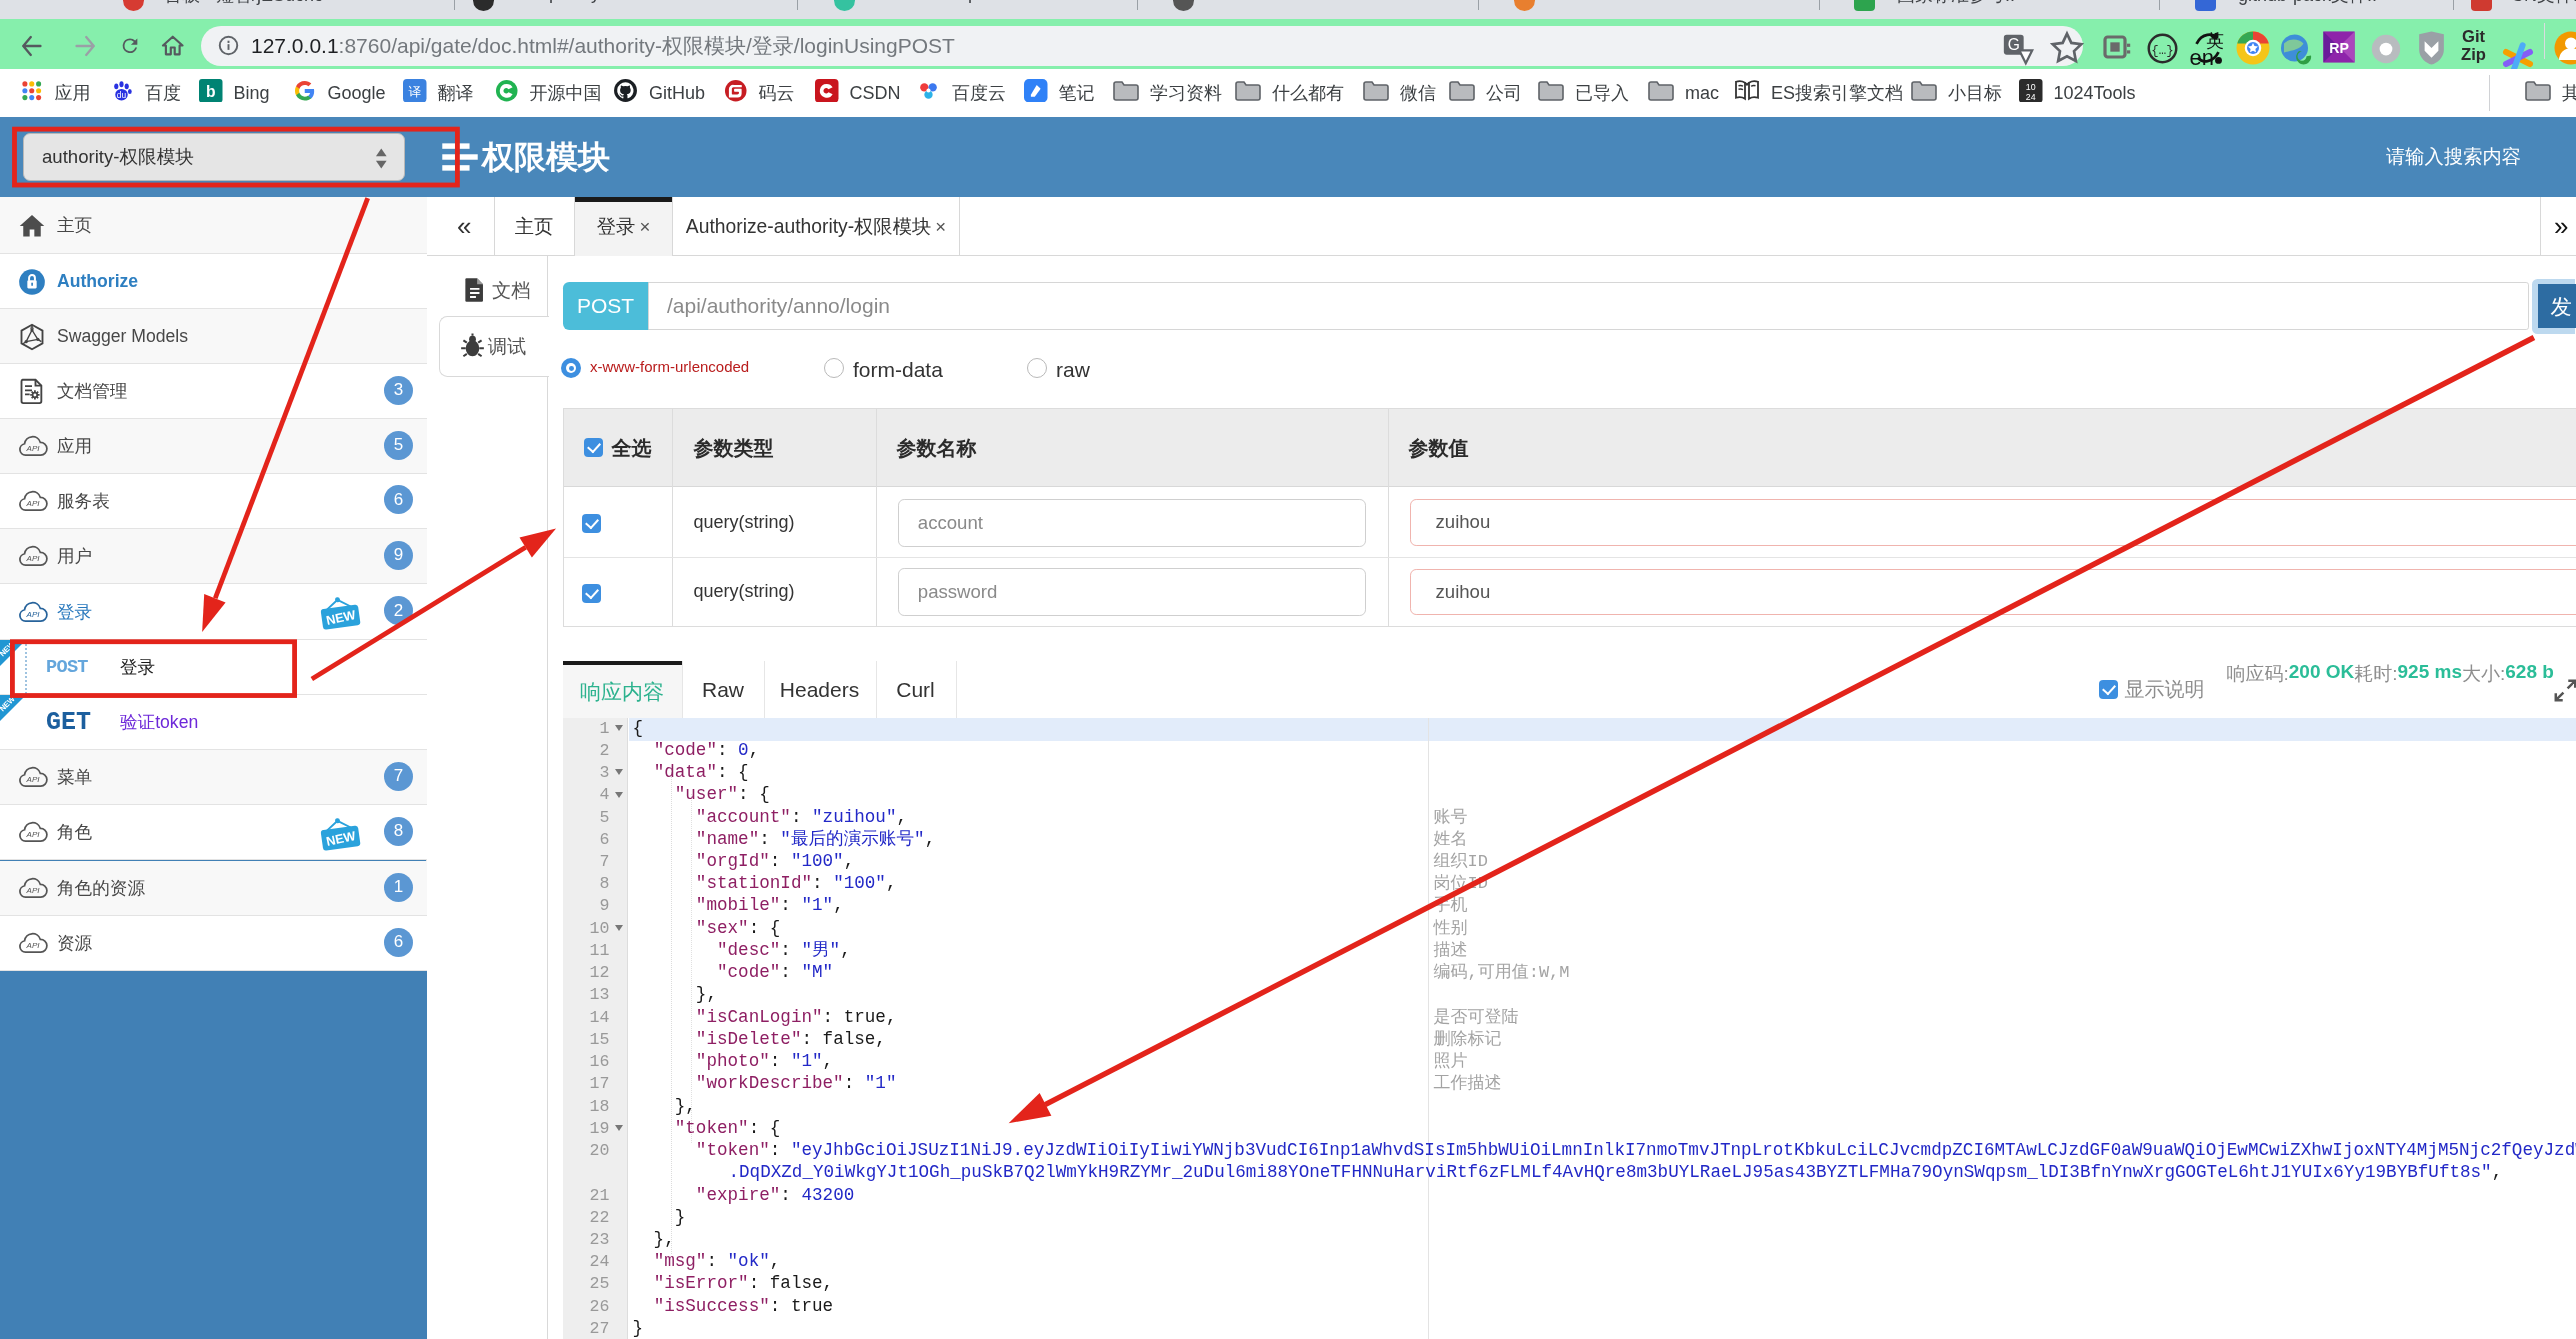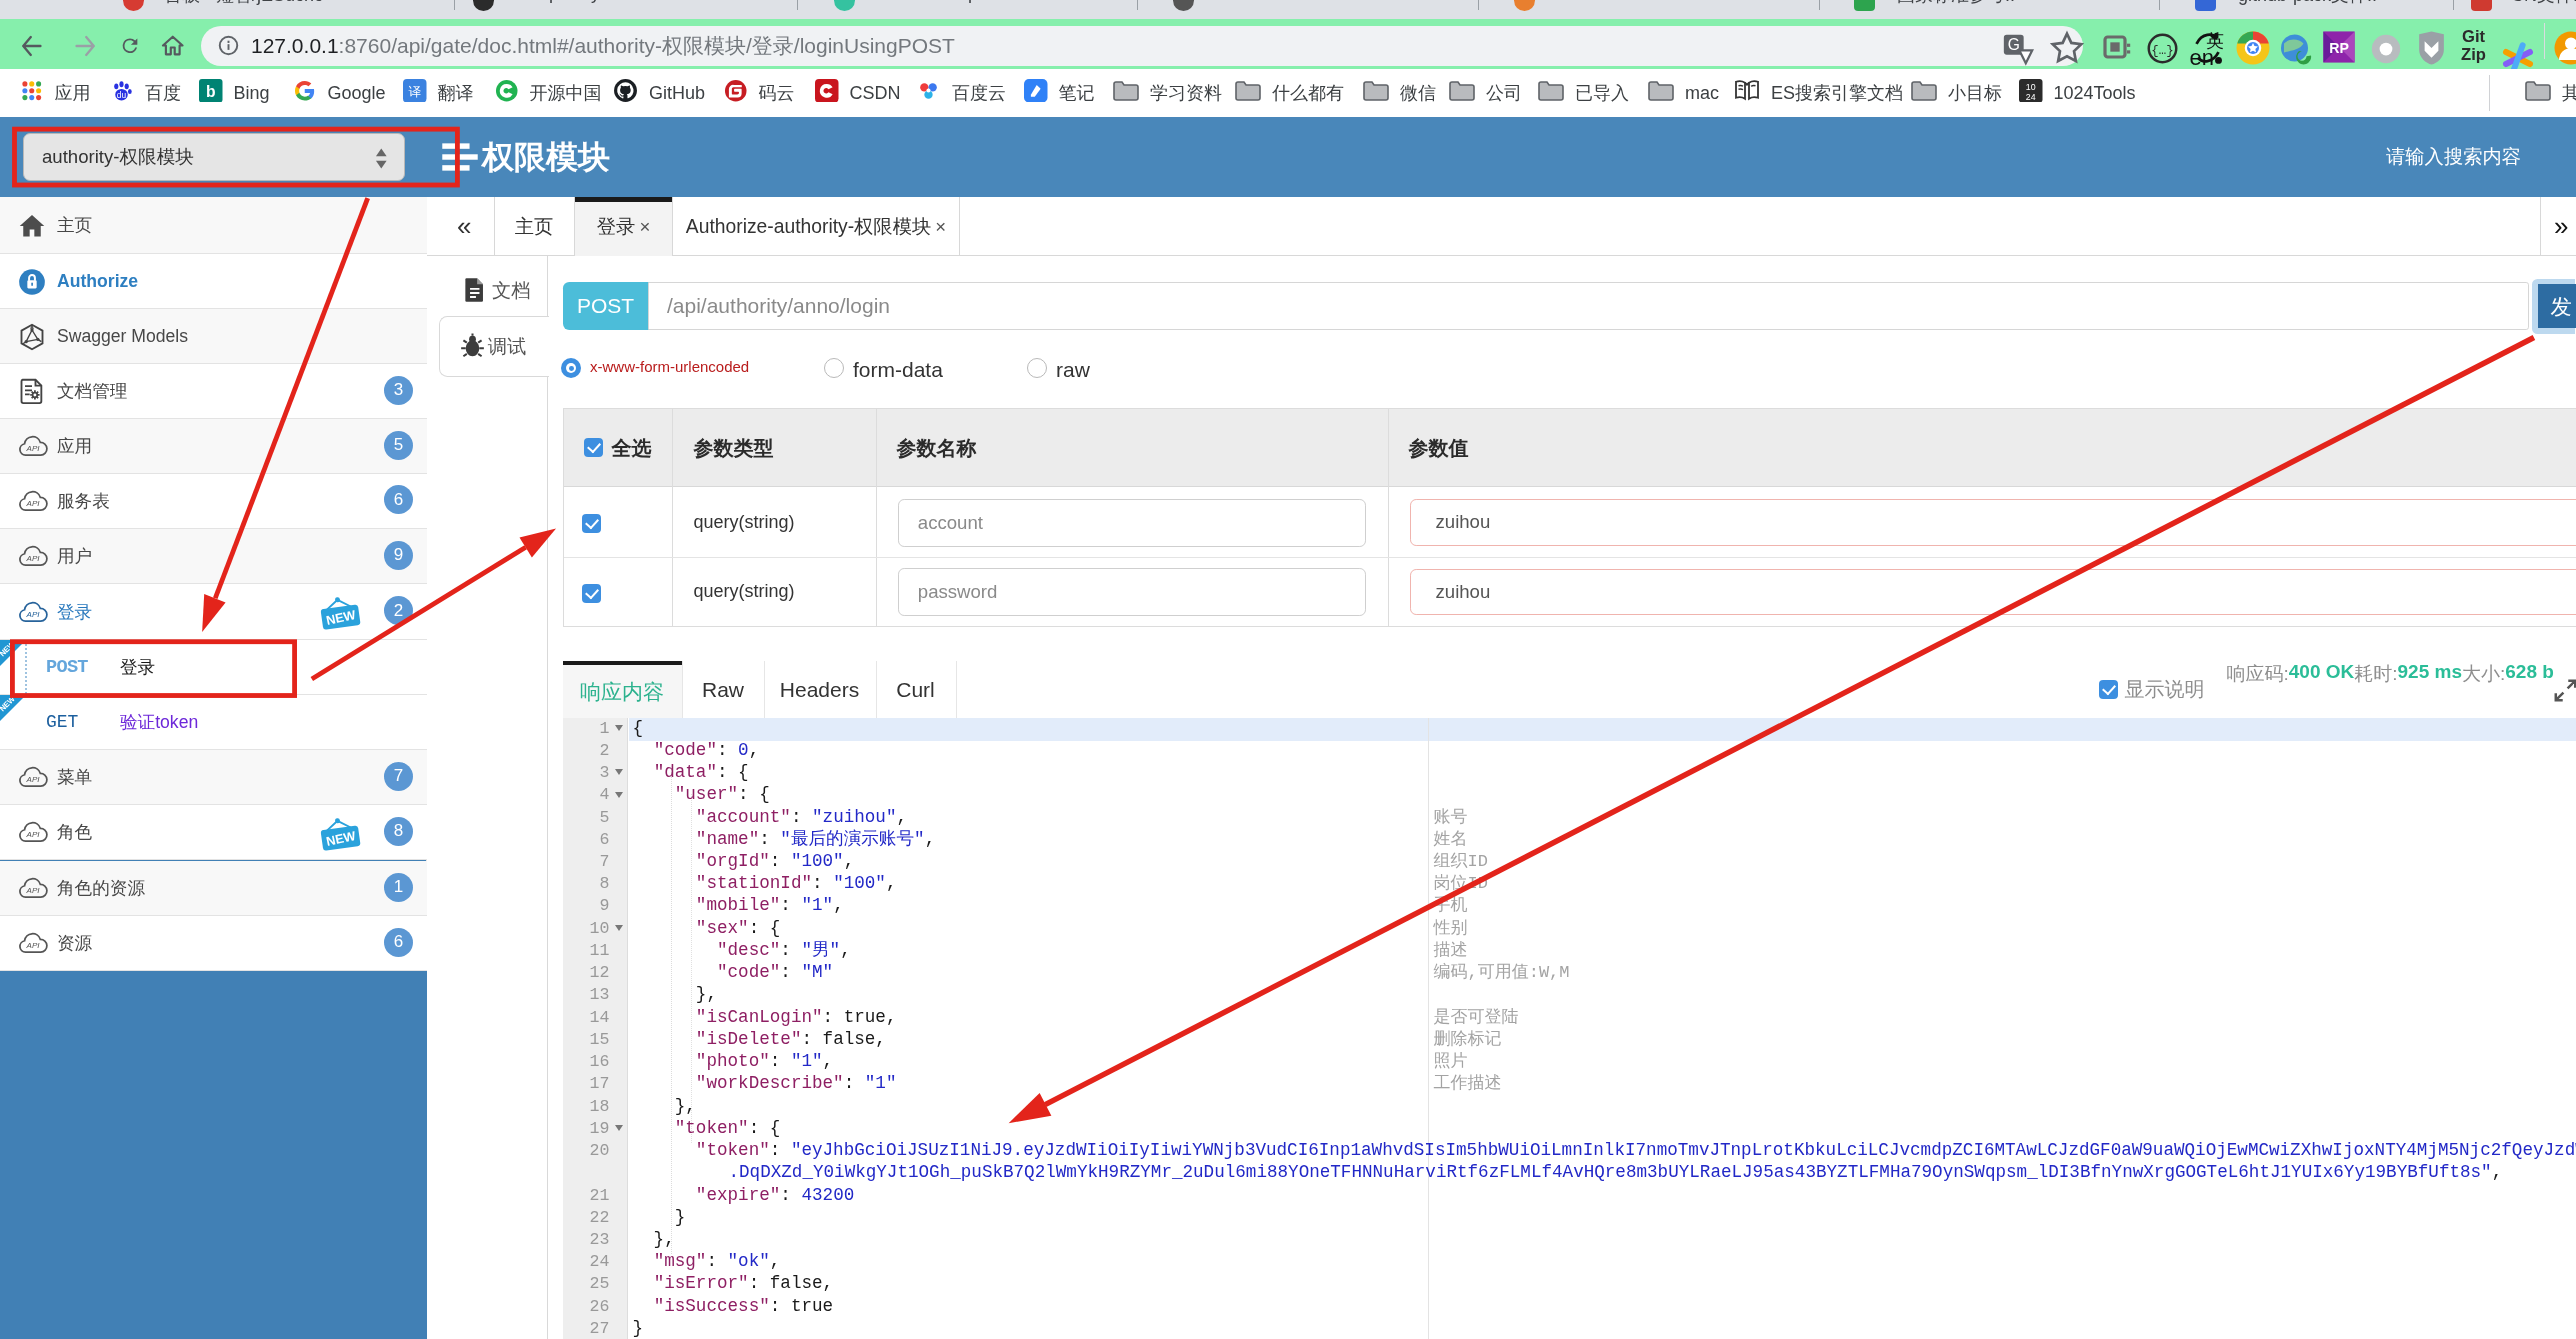--- a/index.html
+++ b/index.html
@@ -395,21 +395,21 @@
         </svg>
       <div class="abs" style="left:25px;top:0;height:110px;border-left:2.1px dotted #9fc3e0"></div>
       <div class="abs" style="left:46px;top:0;height:100%;display:flex;align-items:center;color:#64a6dc;font-size:18.6px;font-family:'Liberation Mono',monospace;font-weight:bold;letter-spacing:-0.7px">POST</div>
       <div class="abs" style="left:120px;top:0;height:100%;display:flex;align-items:center;color:#1a1a1a;font-size:17.6px">登录</div>
     </div>
     <div class="mitem" style="top:498px;height:55px;background:#fff">
       <svg class="abs" style="left:0;top:0" width="26" height="26" viewBox="0 0 31 31">
           <path d="M0 0 L31 0 L0 31 Z" fill="#2196d3"></path>
           <text x="10" y="13" font-size="9" fill="#fff" text-anchor="middle" transform="rotate(-45 10 12)" font-weight="bold">NEW</text>
         </svg>
-      <div class="abs" style="left:46px;top:0;height:100%;display:flex;align-items:center;color:#1c5f9e;font-size:18px;font-family:'Liberation Mono',monospace;font-weight:normal">GET</div>
+      <div class="abs" style="left:46px;top:0;height:100%;display:flex;align-items:center;color:#1c5f9e;font-size:25px;font-family:'Liberation Mono',monospace;font-weight:bold">GET</div>
       <div class="abs" style="left:120px;top:0;height:100%;display:flex;align-items:center;color:#6d28d9;font-size:17.6px">验证token</div>
     </div>
     <div class="mitem" style="top:553px;height:55px;background:#f8f8f8">
       <svg class="mic" style="top:15px" width="30" height="25" viewBox="0 0 26 18">
           <path d="M6.5 16.5 a5 5 0 0 1 -0.8 -9.9 A7 7 0 0 1 19.3 5.4 a4.8 4.8 0 0 1 0.4 11.1z" fill="none" stroke="#555" stroke-width="1.5"></path>
           <text x="13" y="13" font-size="7" font-style="italic" fill="#555" text-anchor="middle">API</text>
         </svg>
       <div class="mtext">菜单</div>
       <div class="mbadge" style="top:11.7px">7</div>
     </div>
@@ -517,21 +517,21 @@
         <div class="abs" style="left:0;top:0;width:119px;height:57px;background:#f6f6f6;border-top:4.8px solid #1a1a1a;display:flex;align-items:center;justify-content:center;font-size:21px;color:#2cb28e">响应内容</div>
         <div class="abs" style="left:119px;top:0;width:1.4px;height:57px;background:#e6e6e6"></div>
         <div class="abs" style="left:119px;top:0;width:83px;height:57px;display:flex;align-items:center;justify-content:center;font-size:21px;color:#333">Raw</div>
         <div class="abs" style="left:201px;top:0;width:1.4px;height:57px;background:#e6e6e6"></div>
         <div class="abs" style="left:201px;top:0;width:112px;height:57px;display:flex;align-items:center;justify-content:center;font-size:21px;color:#333">Headers</div>
         <div class="abs" style="left:313px;top:0;width:1.4px;height:57px;background:#e6e6e6"></div>
         <div class="abs" style="left:313px;top:0;width:80px;height:57px;display:flex;align-items:center;justify-content:center;font-size:21px;color:#333">Curl</div>
         <div class="abs" style="left:393px;top:0;width:1.4px;height:57px;background:#e6e6e6"></div>
         <div class="cbx" style="left:1536px;top:18.6px"></div>
         <div class="abs" style="left:1562px;top:0;height:57px;display:flex;align-items:center;font-size:20px;color:#8e8e8e">显示说明</div>
-        <div class="abs" style="left:1664px;top:0;height:57px;display:flex;align-items:flex-start;font-size:19px;color:#8e8e8e;white-space:nowrap">响应码:<span style="color:#2bbd98;font-weight:bold">400 OK</span>耗时:<span style="color:#2bbd98;font-weight:bold">925 ms</span>大小:<span style="color:#2bbd98;font-weight:bold">628 b</span></div>
+        <div class="abs" style="left:1664px;top:0;height:57px;display:flex;align-items:flex-start;font-size:19px;color:#8e8e8e;white-space:nowrap">响应码:<span style="color:#2bbd98;font-weight:bold">200 OK</span>耗时:<span style="color:#2bbd98;font-weight:bold">925 ms</span>大小:<span style="color:#2bbd98;font-weight:bold">628 b</span></div>
         <svg class="abs" style="left:1990px;top:16.6px" width="25" height="25" viewBox="0 0 18 18">
             <path d="M11 2 h5 v5 M16 2 L10.5 7.5 M7 16 H2 V11 M2 16 L7.5 10.5" stroke="#555" stroke-width="1.8" fill="none"></path>
           </svg>
       </div>
       <div id="codearea" class="abs" style="left:14.5px;top:462px;width:2013px;height:622px;overflow:hidden">
         <div class="abs" style="left:0;top:0;width:65px;height:622px;background:#eee;border-right:1.4px solid #ddd"></div>
         <div class="abs" style="left:66px;top:0;width:1947px;height:23px;background:#e2ecfa"></div>
         <div class="abs" style="left:865px;top:0;width:1.4px;height:622px;background:#e3e3e3"></div>
         <div class="abs" style="left:108px;top:54px;width:0;height:482px;border-left:1.4px dotted #dcdcdc"></div>
         <div class="abs" style="left:128px;top:76px;width:0;height:349px;border-left:1.4px dotted #e0e0e0"></div>

